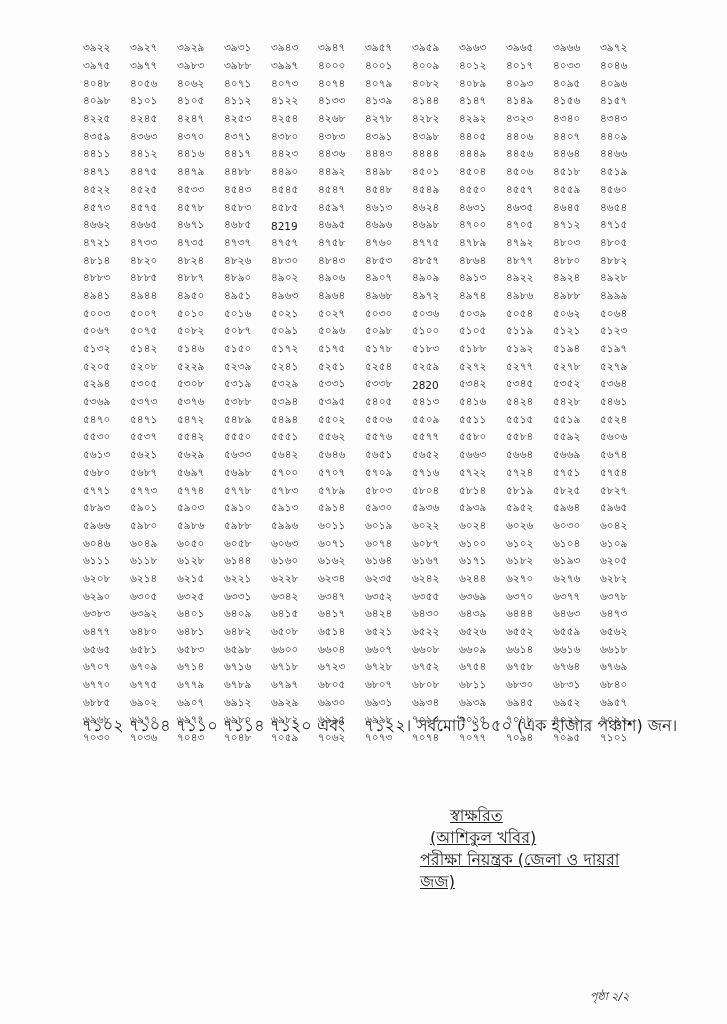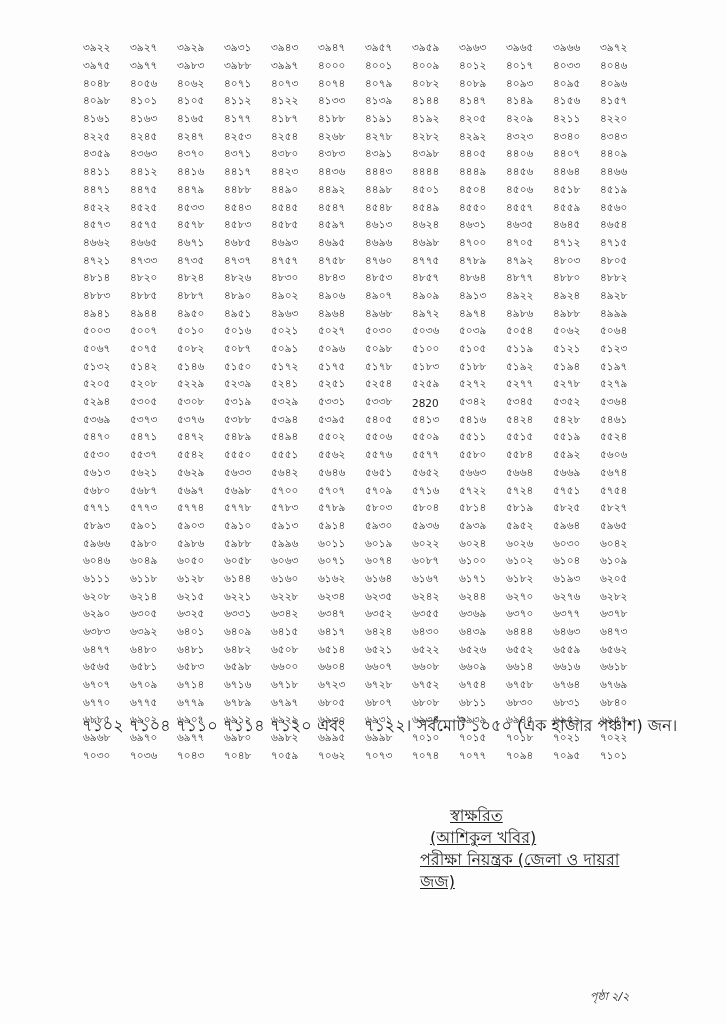--- a/index.html
+++ b/index.html
@@ -73,34 +73,20 @@
           <td>৪১২২</td>
           <td>৪১৩৩</td>
           <td>৪১৩৯</td>
           <td>৪১৪৪</td>
           <td>৪১৪৭</td>
           <td>৪১৪৯</td>
           <td>৪১৫৬</td>
           <td>৪১৫৭</td>
         </tr>
         <tr>
-          <td>৪১৬১</td>
-          <td>৪১৬৩</td>
-          <td>৪১৬৫</td>
-          <td>৪১৭৭</td>
-          <td>৪১৮৭</td>
-          <td>৪১৮৮</td>
-          <td>৪১৯১</td>
-          <td>৪১৯২</td>
-          <td>৪২০৫</td>
-          <td>৪২০৯</td>
-          <td>৪২১১</td>
-          <td>৪২২০</td>
-        </tr>
-        <tr>
           <td>৪২২৫</td>
           <td>৪২৪৫</td>
           <td>৪২৪৭</td>
           <td>৪২৫৩</td>
           <td>৪২৫৪</td>
           <td>৪২৬৮</td>
           <td>৪২৭৮</td>
           <td>৪২৮২</td>
           <td>৪২৯২</td>
           <td>৪৩২৩</td>
@@ -175,21 +161,21 @@
           <td>৪৬৩১</td>
           <td>৪৬৩৫</td>
           <td>৪৬৪৫</td>
           <td>৪৬৫৪</td>
         </tr>
         <tr>
           <td>৪৬৬২</td>
           <td>৪৬৬৫</td>
           <td>৪৬৭১</td>
           <td>৪৬৮৫</td>
-          <td>৪৬৯৩</td>
+          <td>8219</td>
           <td>৪৬৯৫</td>
           <td>৪৬৯৬</td>
           <td>৪৬৯৮</td>
           <td>৪৭০০</td>
           <td>৪৭০৫</td>
           <td>৪৭১২</td>
           <td>৪৭১৫</td>
         </tr>
         <tr>
           <td>৪৭২১</td>

